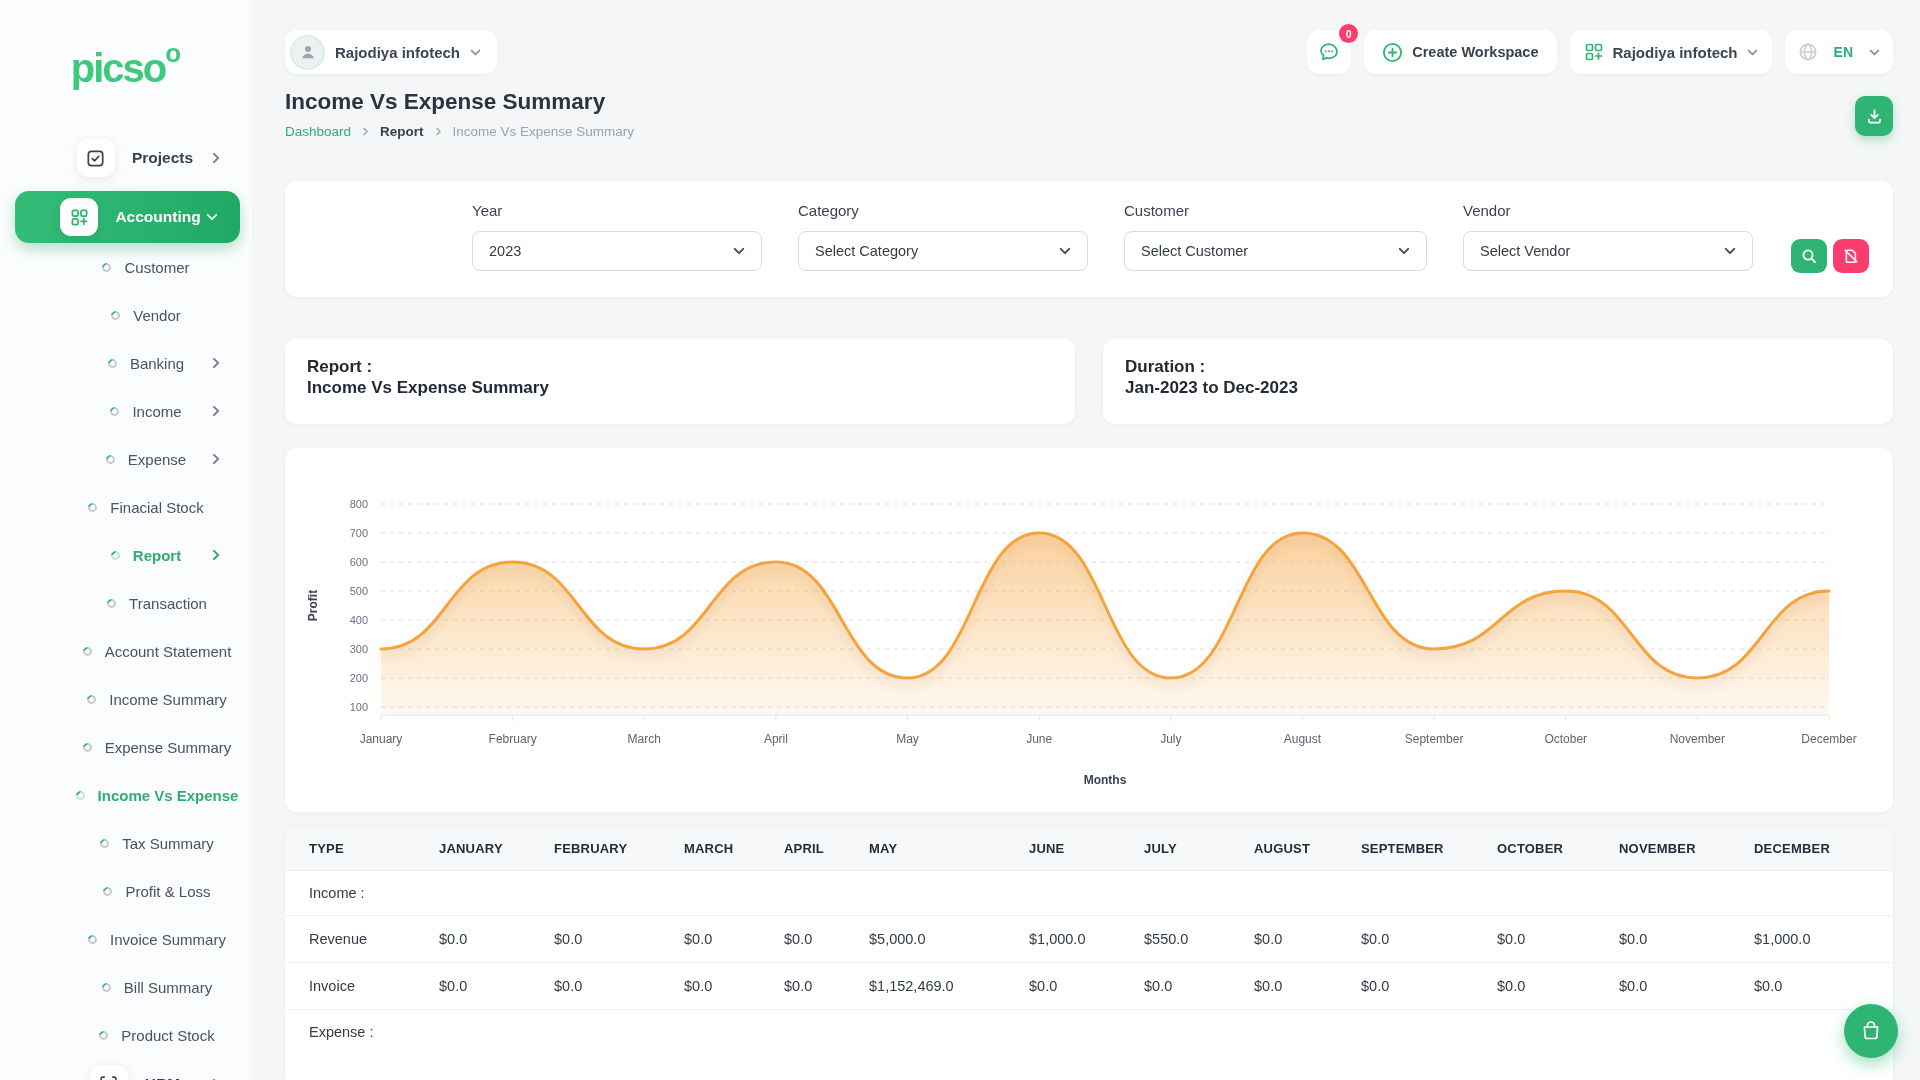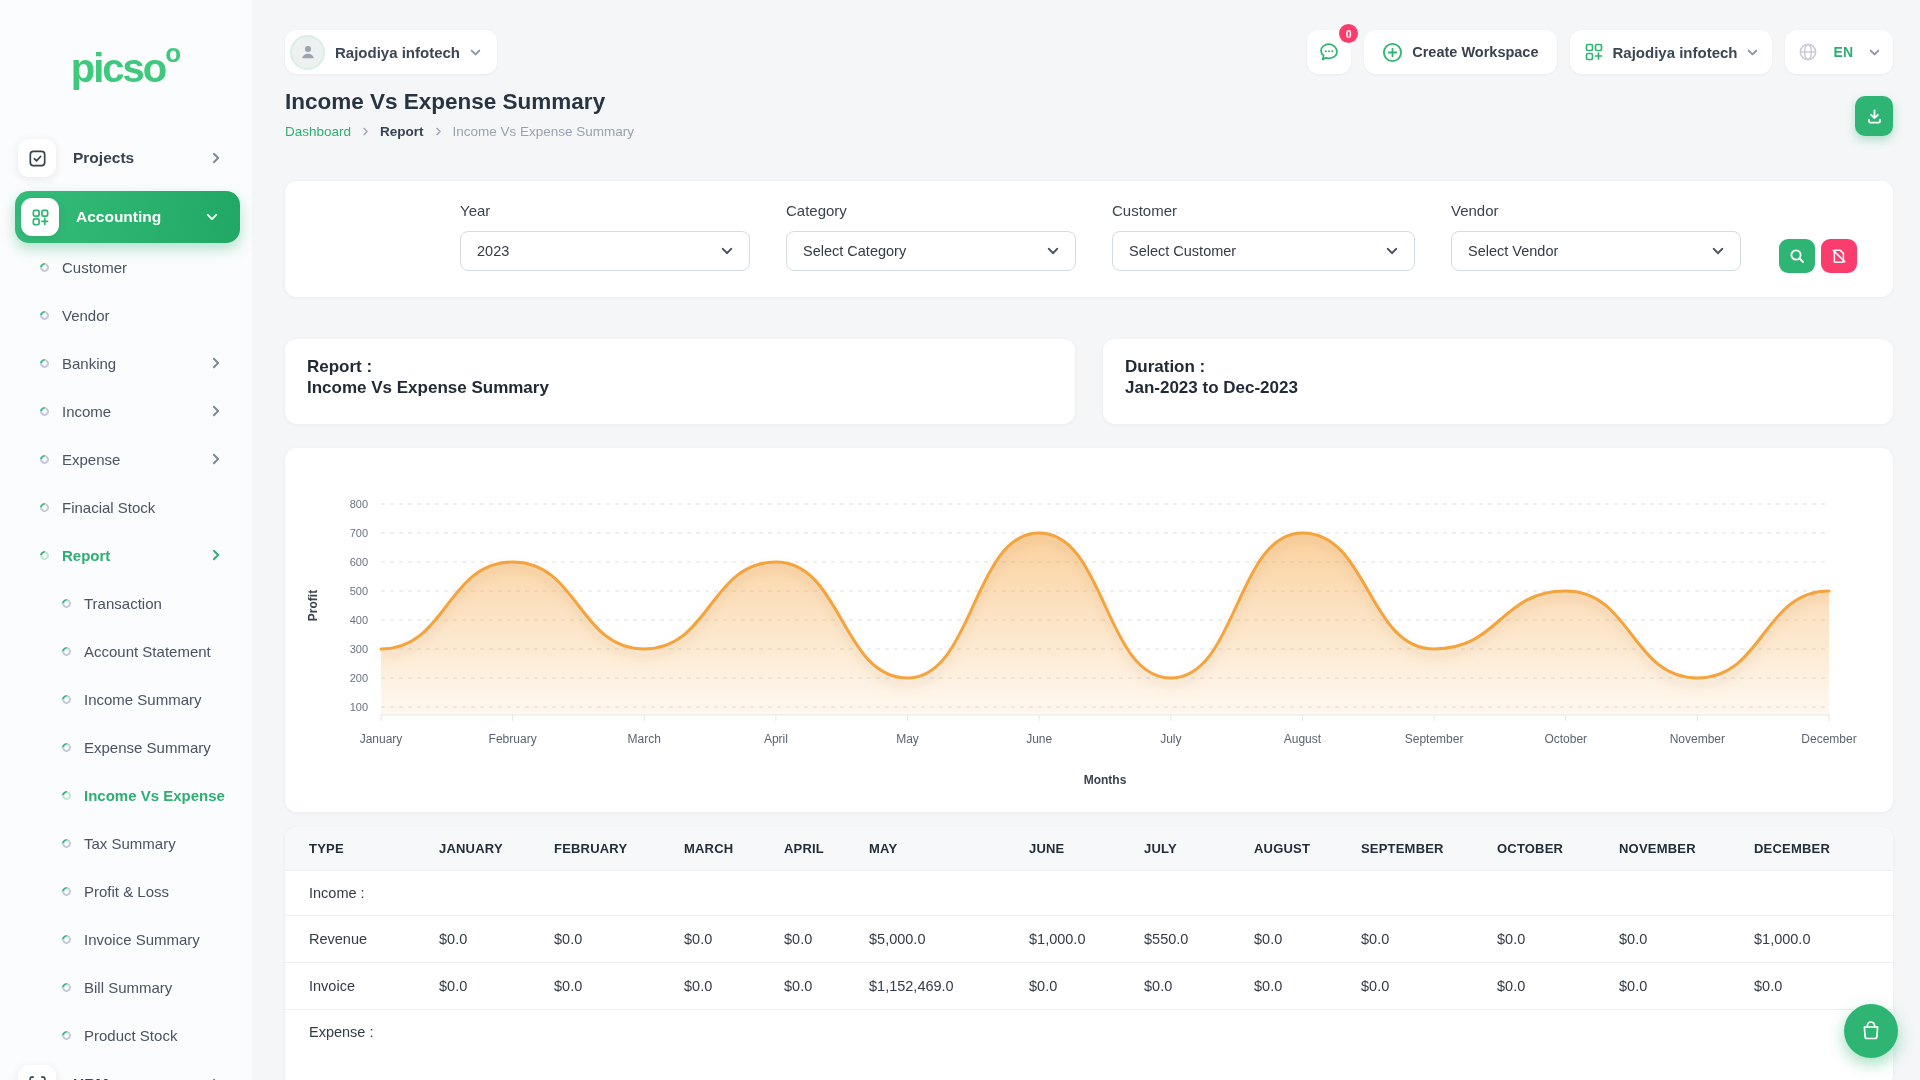--- a/index.html
+++ b/index.html
@@ -8,21 +8,21 @@
     font-family:"Liberation Sans","DejaVu Sans",sans-serif;
     background:#f4f6f8; color:#333b46; position:relative;
   }
   
   .sidebar{ position:absolute; left:0; top:0; width:252px; height:1080px;
     background:#fbfcfd; z-index:5; }
   .logo{ text-align:center; padding-top:30px; font-weight:bold; color:#3ec97c;
     font-size:40px; letter-spacing:-2px; line-height:46px; }
   .logo .sup{ font-size:26px; vertical-align:20px; letter-spacing:0; }
   .nav{ margin-top:42px; }
-  .nav-item{ display:flex; align-items:center; height:50px; cursor:pointer; position:relative; }
+  .nav-item{ display:flex; align-items:center; height:50px; cursor:pointer; position:relative;justify-content:center; }
   .nav-top{ padding-left:18px; }
   .icon-box{ width:38px; height:38px; border-radius:11px; background:#ffffff;
     box-shadow:0 2px 8px rgba(40,50,70,.10); display:flex; align-items:center;
     justify-content:center; flex:0 0 38px; }
   .nav-top .lbl{ margin-left:17px; font-size:15.5px; font-weight:bold; color:#39424e; }
   .nav-item .chev{ position:absolute; right:30px; color:#7d8694; display:flex; }
   .nav-item.pill{ height:52px; margin:8px 12px 0 15px; padding-left:6px; border-radius:14px;
     background:linear-gradient(95deg,#34bd79,#21a865);
     box-shadow:0 6px 14px rgba(44,176,115,.35); }
   .nav-item.pill .lbl{ color:#ffffff; }
@@ -60,21 +60,21 @@
   .crumbs{ margin-top:9px; display:flex; align-items:center; gap:10px; font-size:13.5px; }
   .crumbs .link{ color:#2fae74; cursor:pointer; }
   .crumbs .cur{ color:#39424e; font-weight:bold; }
   .crumbs .muted{ color:#9aa2ad; }
   .crumbs .sep{ color:#9aa2ad; display:flex; }
   .dl-btn{ width:38px; height:40px; margin-top:7px; border-radius:10px; border:none;
     background:#2eb573; display:flex; align-items:center; justify-content:center; cursor:pointer;
     box-shadow:0 4px 10px rgba(46,181,115,.35); }
   
   .card{ background:#ffffff; border-radius:12px; box-shadow:0 1px 4px rgba(30,40,60,.05); }
-  .filter-card{ margin-top:42px; height:116px; padding:21px 36px; display:flex;
+  .filter-card{ margin-top:42px; height:116px; padding:21px 24px; display:flex;
     justify-content:flex-end; align-items:flex-start; gap:36px; }
   .field .flabel{ font-size:15px; color:#3b4350; margin-bottom:12px; }
   .select{ height:40px; border:1px solid #d5dbe2; border-radius:8px; background:#fff;
     display:flex; align-items:center; justify-content:space-between; padding:0 16px;
     font-size:14.5px; color:#333b46; cursor:pointer; }
   .select .chev-d{ color:#49525e; }
   .w290{ width:290px; } .w303{ width:303px; }
   .fbtns{ display:flex; gap:6px; align-self:flex-end; margin-bottom:3px; margin-left:2px; }
   .sq-btn{ width:36px; height:34px; border:none; border-radius:9px; display:flex;
     align-items:center; justify-content:center; cursor:pointer; }

